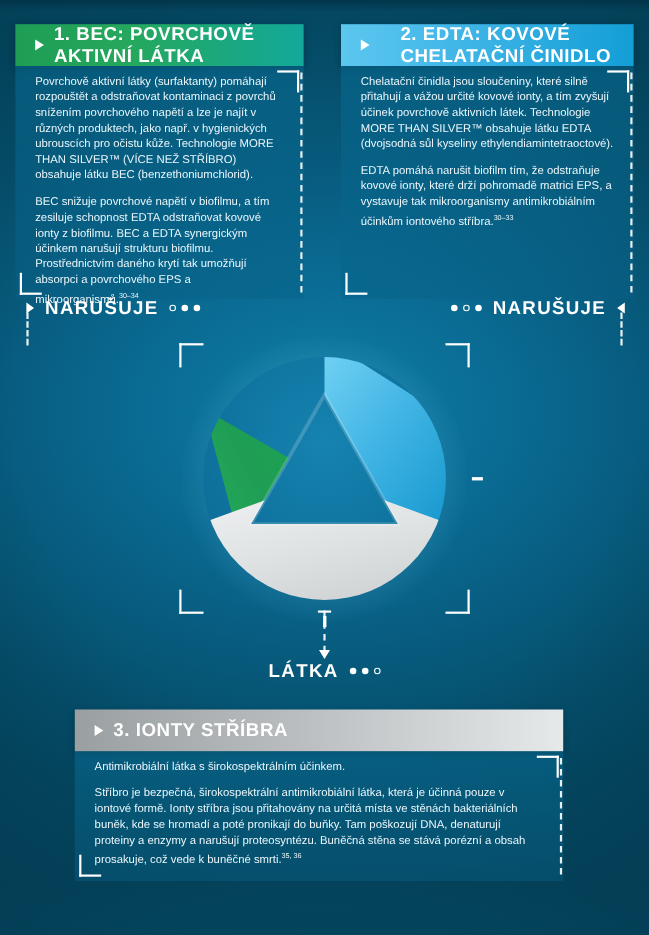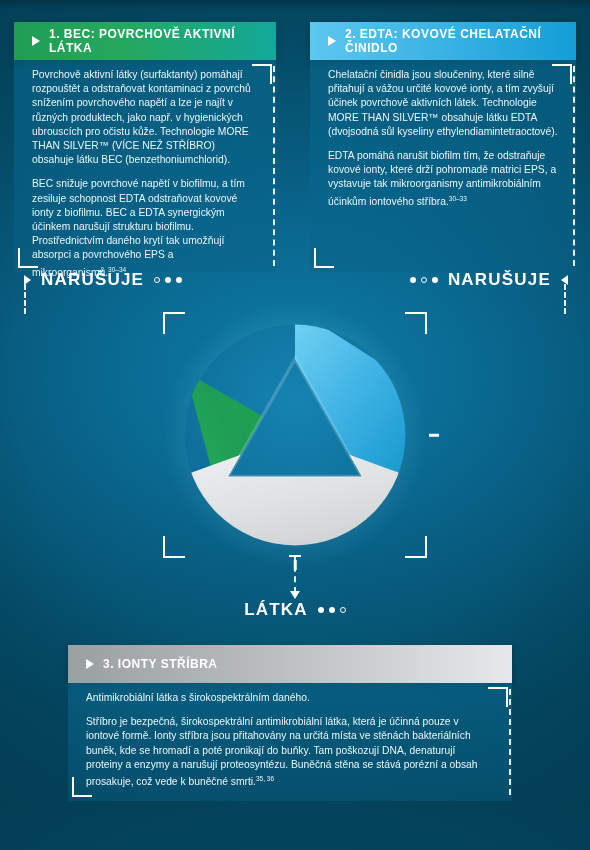--- a/index.html
+++ b/index.html
@@ -31,28 +31,28 @@
     background:linear-gradient(to top, #04506c 0%, rgba(5,86,116,0) 100%);
   }
 
   
   .panel { position:absolute; }
   .panel-header {
     height:38px;
     display:flex; align-items:center;
     padding-left:18px;
     color:#ffffff;
-    font-size:12px;
+    font-size:17px;
     font-weight:bold;
     letter-spacing:.5px;
     text-transform:uppercase;
     box-shadow:0 2px 6px rgba(0,20,30,.35);
   }
   .hdr-green  { background:linear-gradient(to right,#1f9d55 0%,#25a85d 40%,#13a89a 100%); }
-  .hdr-blue   { background:linear-gradient(to right,#5cc7ef 0%,#3db4e6 45%,#139ed6 100%); }
+  .hdr-blue   { background:linear-gradient(to right,#5cc7ef 0%,#3db4e6 45%,#139ed6 100%);gap:19px; }
   .hdr-silver { background:linear-gradient(to right,#9a9fa2 0%,#b9bdbf 45%,#e6e9ea 100%); }
   .hdr-arrow {
     display:inline-block;
     width:0;height:0;
     border-left:8px solid #ffffff;
     border-top:5px solid transparent;
     border-bottom:5px solid transparent;
     margin-right:9px;
   }
   .hdr-silver .hdr-arrow { border-left-color:#ffffff; }
@@ -286,19 +286,19 @@
     <span class="dot-hollow"></span>
   </span>
 </div>
 
 <section class="panel" id="panel-ag">
   <div class="panel-header hdr-silver">
     <span class="hdr-arrow"></span>
     <span>3. IONTY STŘÍBRA</span>
   </div>
   <div class="panel-body">
-    <p>Antimikrobiální látka s širokospektrálním daného.</p>
+    <p>Antimikrobiální látka s širokospektrálním účinkem.</p>
     <p><span>Stříbro je bezpečná, širokospektrální antimikrobiální látka, která je účinná pouze v iontové formě. Ionty stříbra jsou přitahovány na určitá místa ve stěnách bakteriálních buněk, kde se hromadí a poté pronikají do buňky. Tam poškozují DNA, denaturují proteiny a enzymy a narušují proteosyntézu. Buněčná stěna se stává porézní a obsah prosakuje, což vede k buněčné smrti.</span><sup>35, 36</sup></p>
     <span class="br br-tr"></span>
     <span class="br br-bl"></span>
     <span class="dash-v" style="right:1px"></span>
   </div>
 </section>
 
 </body></html>

